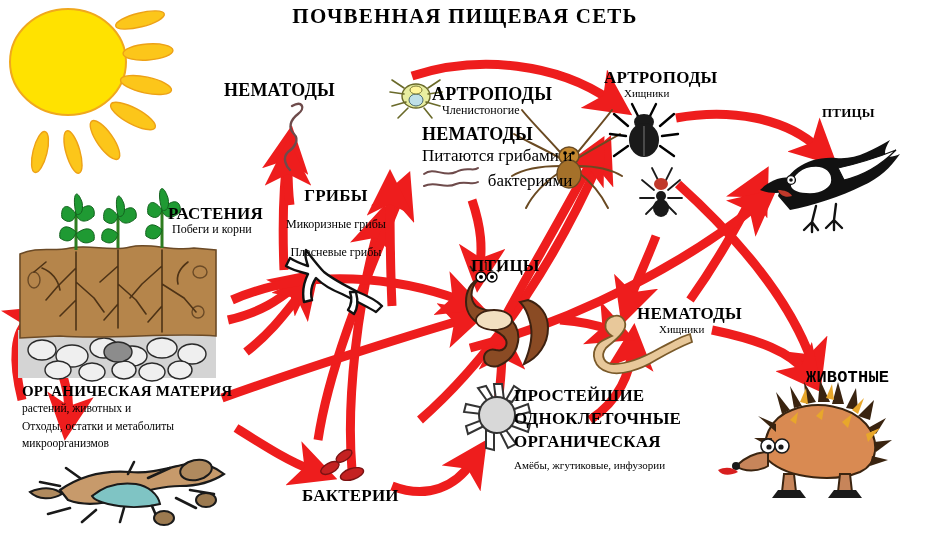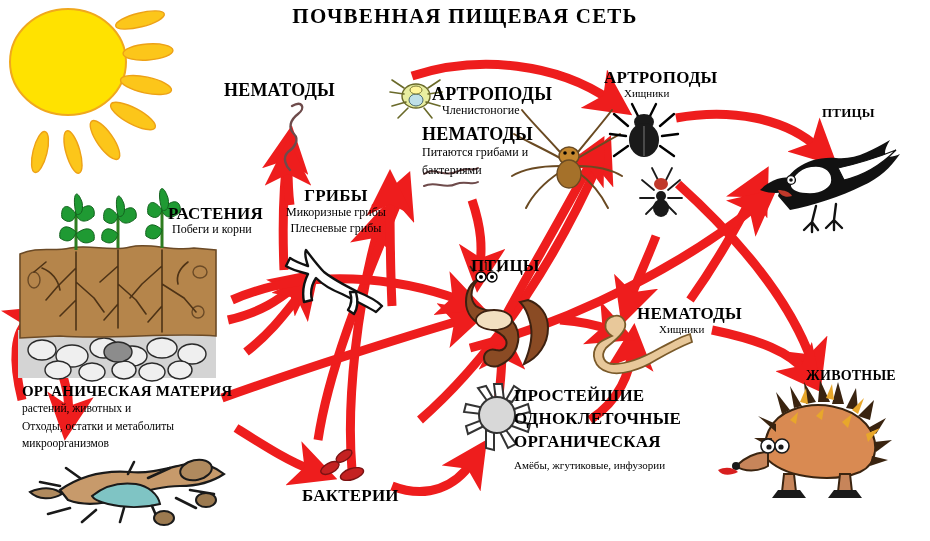--- a/index.html
+++ b/index.html
@@ -51,36 +51,36 @@
     letter-spacing: 1.2px;
     color: #000;
     font-family: "Liberation Serif", serif;
   }
 
   
   #lab-nematodes-top      { left: 224px; top:  80px; font-size: 18px; }
   #lab-arthropods         { left: 432px; top:  84px; font-size: 18px; }
   #lab-arthropods .sub    { font-size: 12px; padding-left: 10px; }
   #lab-nematodes-fb       { left: 422px; top: 124px; font-size: 18px; }
-  #lab-nematodes-fb .sub  { font-size: 12px; line-height: 1.45; }
+  #lab-nematodes-fb .sub  { font-size: 17px; line-height: 1.45; text-align: right; }
   #lab-arthropods-pred    { left: 604px; top:  68px; font-size: 17px; }
   #lab-arthropods-pred .sub { font-size: 11px; padding-left: 20px; }
   #lab-birds              { left: 822px; top: 106px; font-size: 13px; }
   #lab-plants             { left: 168px; top: 204px; font-size: 17px; }
   #lab-plants .sub        { font-size: 12px; padding-left: 4px; }
   #lab-fungi              { left: 286px; top: 186px; font-size: 17px; text-align: center;}
-  #lab-fungi .sub         { font-size: 12px; line-height: 1.3; }
+  #lab-fungi .sub         { font-size: 12px; line-height: 1.3; margin-top: 12px; }
   #lab-worms              { left: 471px; top: 256px; font-size: 17px; }
   #lab-nematodes-pred     { left: 637px; top: 304px; font-size: 17px; }
   #lab-nematodes-pred .sub{ font-size: 11px; padding-left: 22px; }
   #lab-organic            { left:  22px; top: 383px; font-size: 15px; }
   #lab-organic .sub       { font-size: 11.5px; line-height: 1.55; }
   #lab-protozoa           { left: 514px; top: 385px; font-size: 17px; line-height: 1.35;}
   #lab-protozoa .sub      { font-size: 11px; padding-left: 0px; padding-top: 4px;}
-  #lab-animals            { left: 806px; top: 368px; font-size: 14px; }
+  #lab-animals            { left: 806px; top: 368px; font-size: 17px; font-family: Liberation Mono, monospace; }
   #lab-bacteria           { left: 302px; top: 486px; font-size: 17px; }
 
   
   #organic-band {
     position: absolute;
     left: 18px; top: 330px;
     width: 198px; height: 48px;
     background: #d9d9d9;
   }
 </style>

